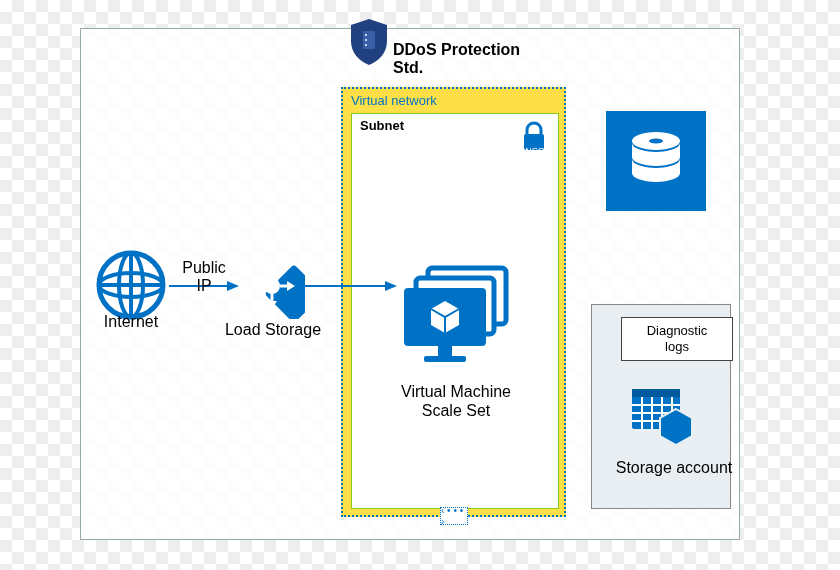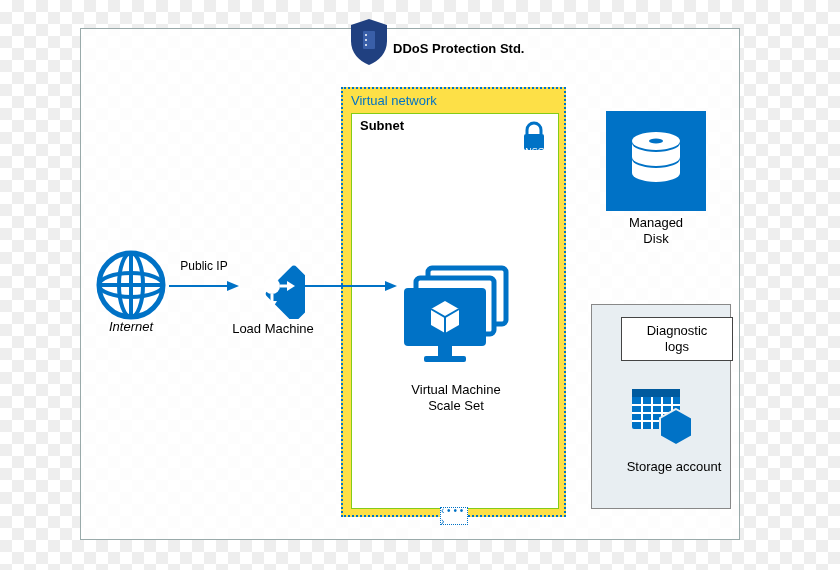--- a/index.html
+++ b/index.html
@@ -22,21 +22,21 @@
   .canvas {
     position: absolute;
     left: 80px;
     top: 28px;
     width: 660px;
     height: 512px;
     border: 1px solid #9aa;
     background: rgba(255,255,255,0.85);
   }
   .label {
-    font-size: 13px;
+    font-size: 16px;
     color: #000;
     text-align: center;
     position: absolute;
   }
   .vnet-box {
     position: absolute;
     left: 260px;
     top: 58px;
     width: 225px;
     height: 430px;
@@ -167,68 +167,64 @@
 
   <div class="move-handle">‹ • • • ›</div>
 
   <svg style="position:absolute;left:12px;top:218px;" width="76" height="76" viewBox="0 0 76 76">
     <circle cx="38" cy="38" r="32" fill="#fff" stroke="#0072C6" stroke-width="5"></circle>
     <ellipse cx="38" cy="38" rx="32" ry="12" fill="none" stroke="#0072C6" stroke-width="4"></ellipse>
     <ellipse cx="38" cy="38" rx="12" ry="32" fill="none" stroke="#0072C6" stroke-width="4"></ellipse>
     <line x1="6" y1="38" x2="70" y2="38" stroke="#0072C6" stroke-width="4"></line>
     <line x1="38" y1="6" x2="38" y2="70" stroke="#0072C6" stroke-width="4"></line>
   </svg>
-  <div class="label" style="left:12px;top:290px;width:76px;font-style:italic;">Internet</div>
+  <div class="label" style="left:12px;top:284px;width:76px;">Internet</div>
 
   <svg style="position:absolute;left:88px;top:250px;" width="70" height="14" viewBox="0 0 70 14">
     <line x1="0" y1="7" x2="58" y2="7" stroke="#0072C6" stroke-width="2"></line>
     <polygon points="58,2 70,7 58,12" fill="#0072C6"></polygon>
   </svg>
-  <div class="label" style="left:92px;top:230px;width:62px;font-size:12px;">Public IP</div>
+  <div class="label" style="left:92px;top:230px;width:62px;font-size:16px;">Public IP</div>
 
   <svg style="position:absolute;left:158px;top:224px;" width="66" height="66" viewBox="0 0 66 66">
     <rect x="33" y="2" width="42" height="42" transform="rotate(45 33 33)" fill="#0072C6" rx="4"></rect>
     <circle cx="33" cy="33" r="8" fill="#fff"></circle>
     <g fill="#fff">
       <polygon points="33,10 28,18 38,18"></polygon>
       <polygon points="33,56 28,48 38,48"></polygon>
       <polygon points="10,33 18,28 18,38"></polygon>
       <polygon points="56,33 48,28 48,38"></polygon>
     </g>
     <g stroke="#fff" stroke-width="3">
       <line x1="33" y1="18" x2="33" y2="25"></line>
       <line x1="33" y1="41" x2="33" y2="48"></line>
       <line x1="18" y1="33" x2="25" y2="33"></line>
       <line x1="41" y1="33" x2="48" y2="33"></line>
     </g>
   </svg>
-  <div class="label" style="left:142px;top:292px;width:100px;">Load Machine</div>
+  <div class="label" style="left:142px;top:292px;width:100px;">Load Storage</div>
 
   <svg style="position:absolute;left:224px;top:250px;" width="92" height="14" viewBox="0 0 92 14">
     <line x1="0" y1="7" x2="80" y2="7" stroke="#0072C6" stroke-width="2"></line>
     <polygon points="80,2 92,7 80,12" fill="#0072C6"></polygon>
   </svg>
 
   <div class="managed-disk-tile">
     <svg width="58" height="64" viewBox="0 0 58 64">
       <g fill="#fff" stroke="#0072C6" stroke-width="0">
         <ellipse cx="29" cy="44" rx="24" ry="9" fill="#fff"></ellipse>
         <rect x="5" y="30" width="48" height="14" fill="#fff"></rect>
         <ellipse cx="29" cy="30" rx="24" ry="9" fill="#0072C6"></ellipse>
         <ellipse cx="29" cy="28" rx="24" ry="9" fill="#fff"></ellipse>
         <rect x="5" y="14" width="48" height="14" fill="#fff"></rect>
         <ellipse cx="29" cy="14" rx="24" ry="9" fill="#0072C6"></ellipse>
         <ellipse cx="29" cy="12" rx="24" ry="9" fill="#fff"></ellipse>
         <ellipse cx="29" cy="12" rx="7" ry="2.6" fill="#0072C6"></ellipse>
       </g>
     </svg>
-  </div>
-  <div class="label" style="left:525px;top:186px;width:100px;line-height:1.2;">
-    <span>Managed</span><br>
-    <span>Disk</span>
   </div>
 
   <div class="diag-box">
     <div class="diag-inner">
       <span><span>Diagnostic</span><br><span>logs</span></span>
     </div>
 
     <svg style="position:absolute;left:38px;top:78px;" width="66" height="66" viewBox="0 0 66 66">
       <rect x="2" y="6" width="48" height="40" rx="2" fill="#0072C6"></rect>
       <rect x="2" y="6" width="48" height="8" fill="#005A9E"></rect>

